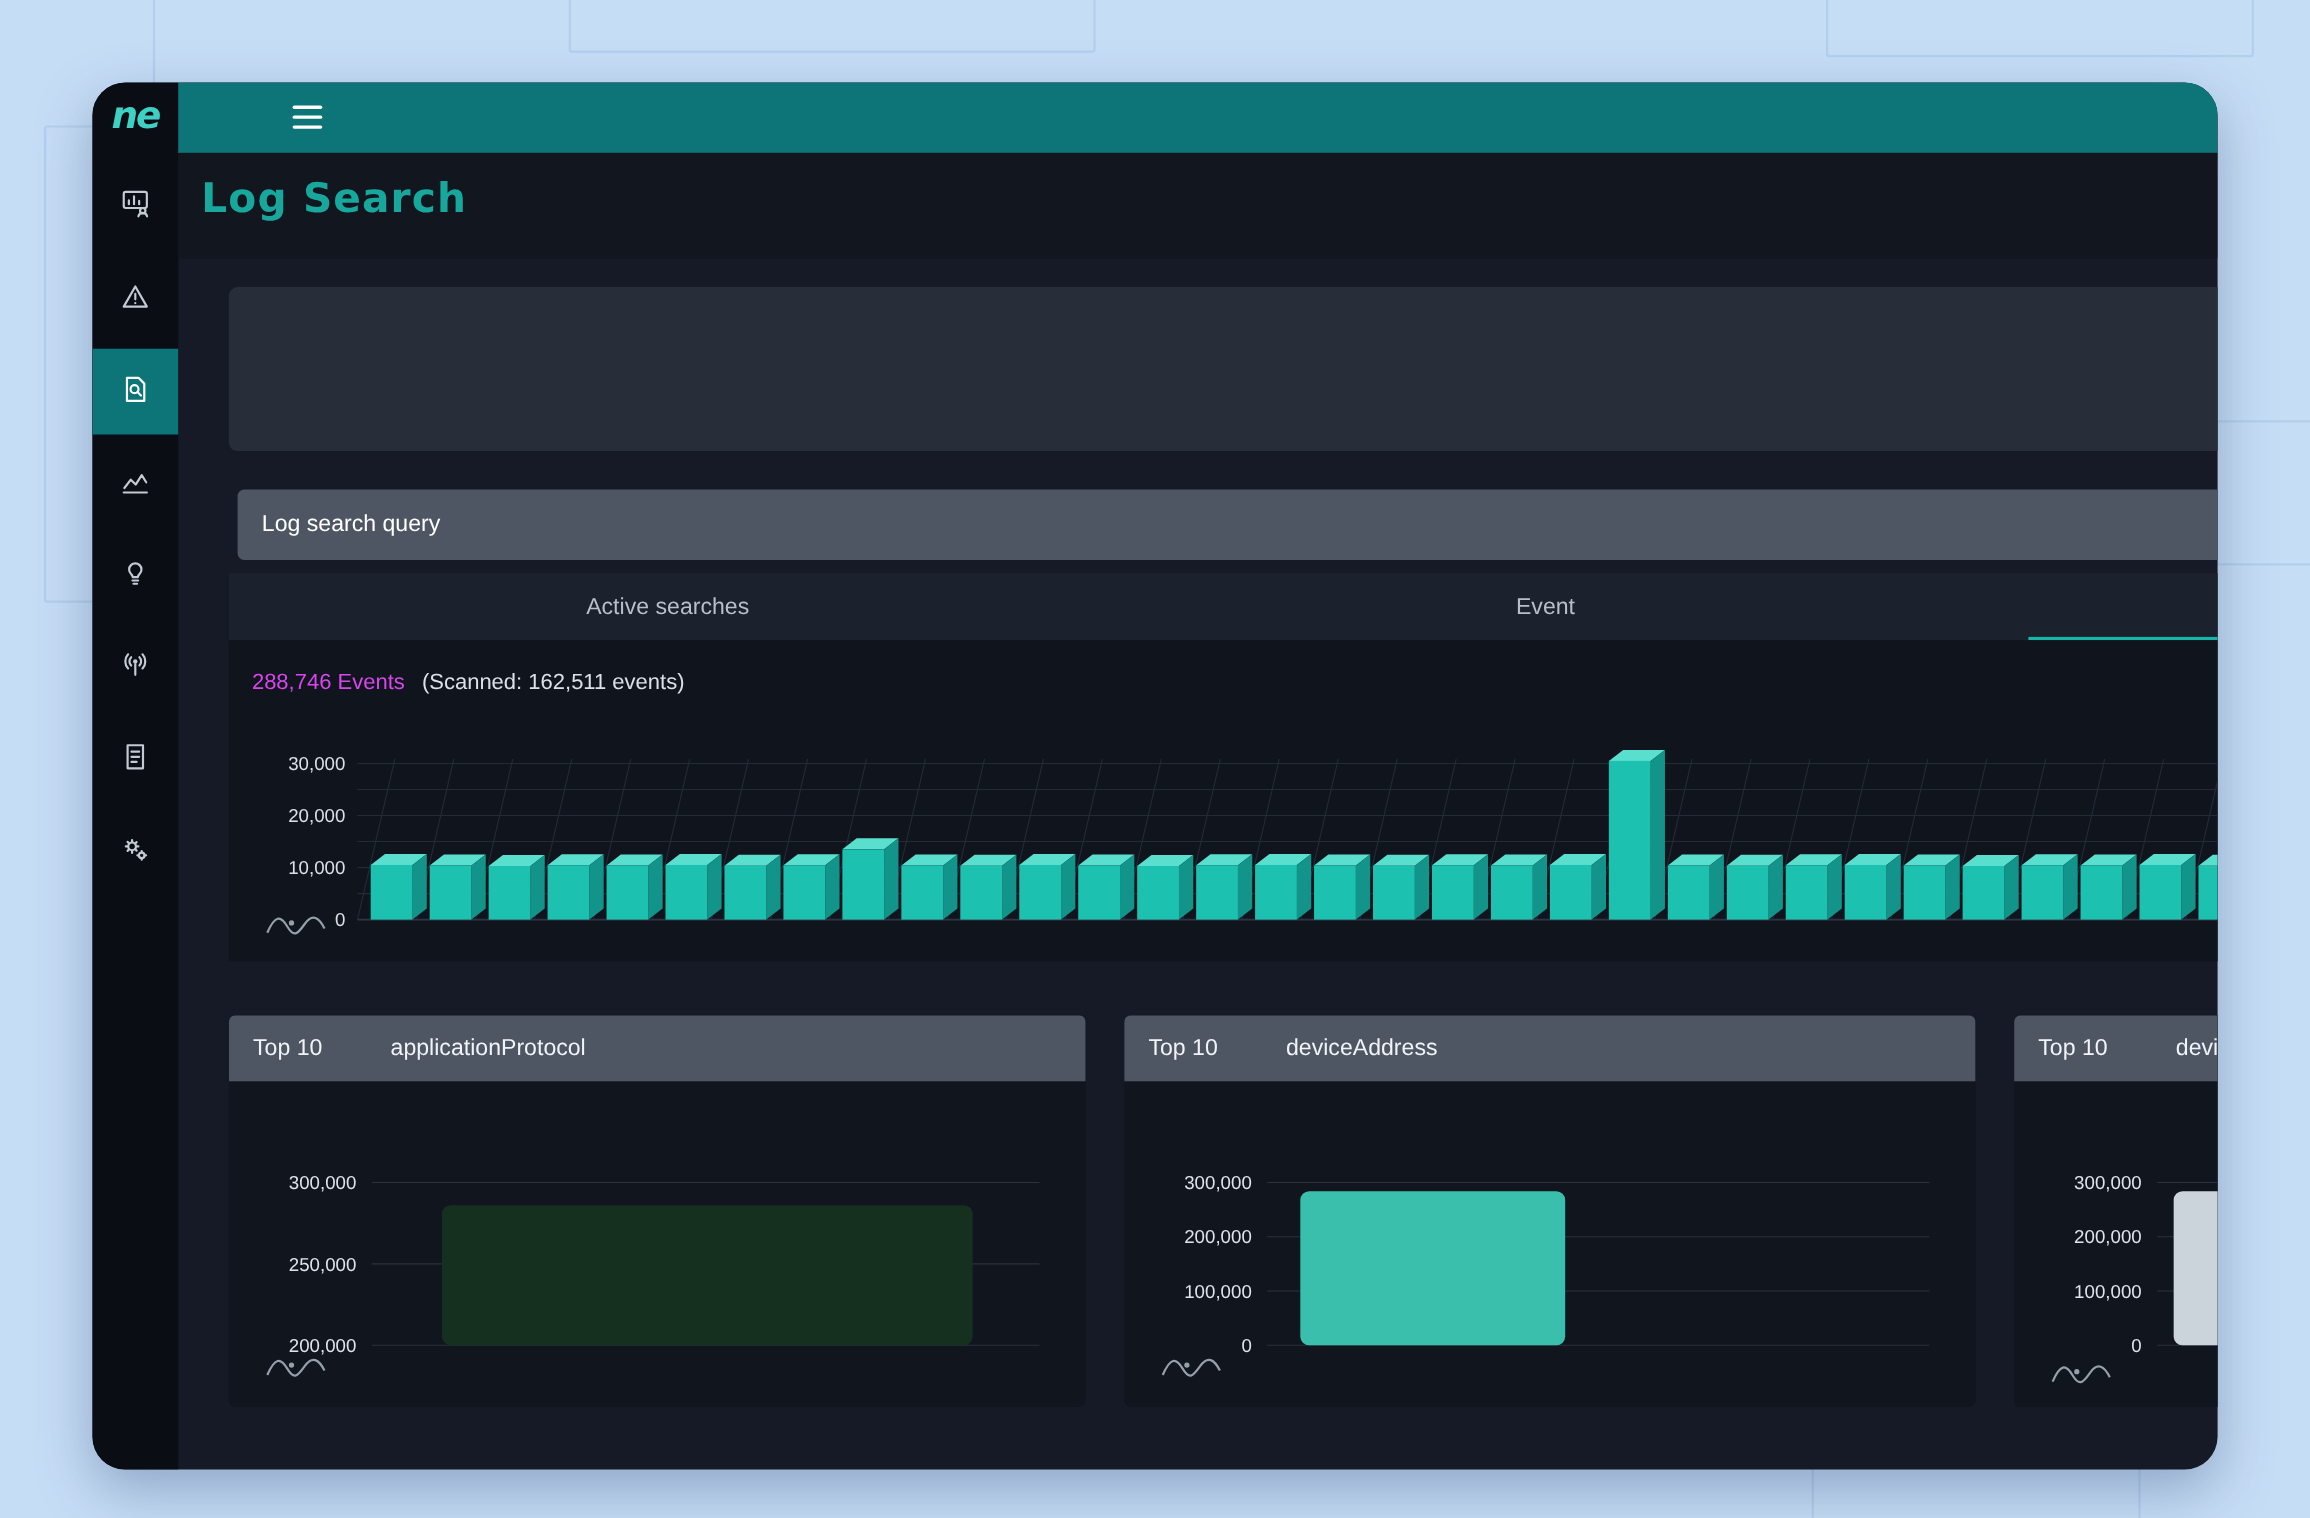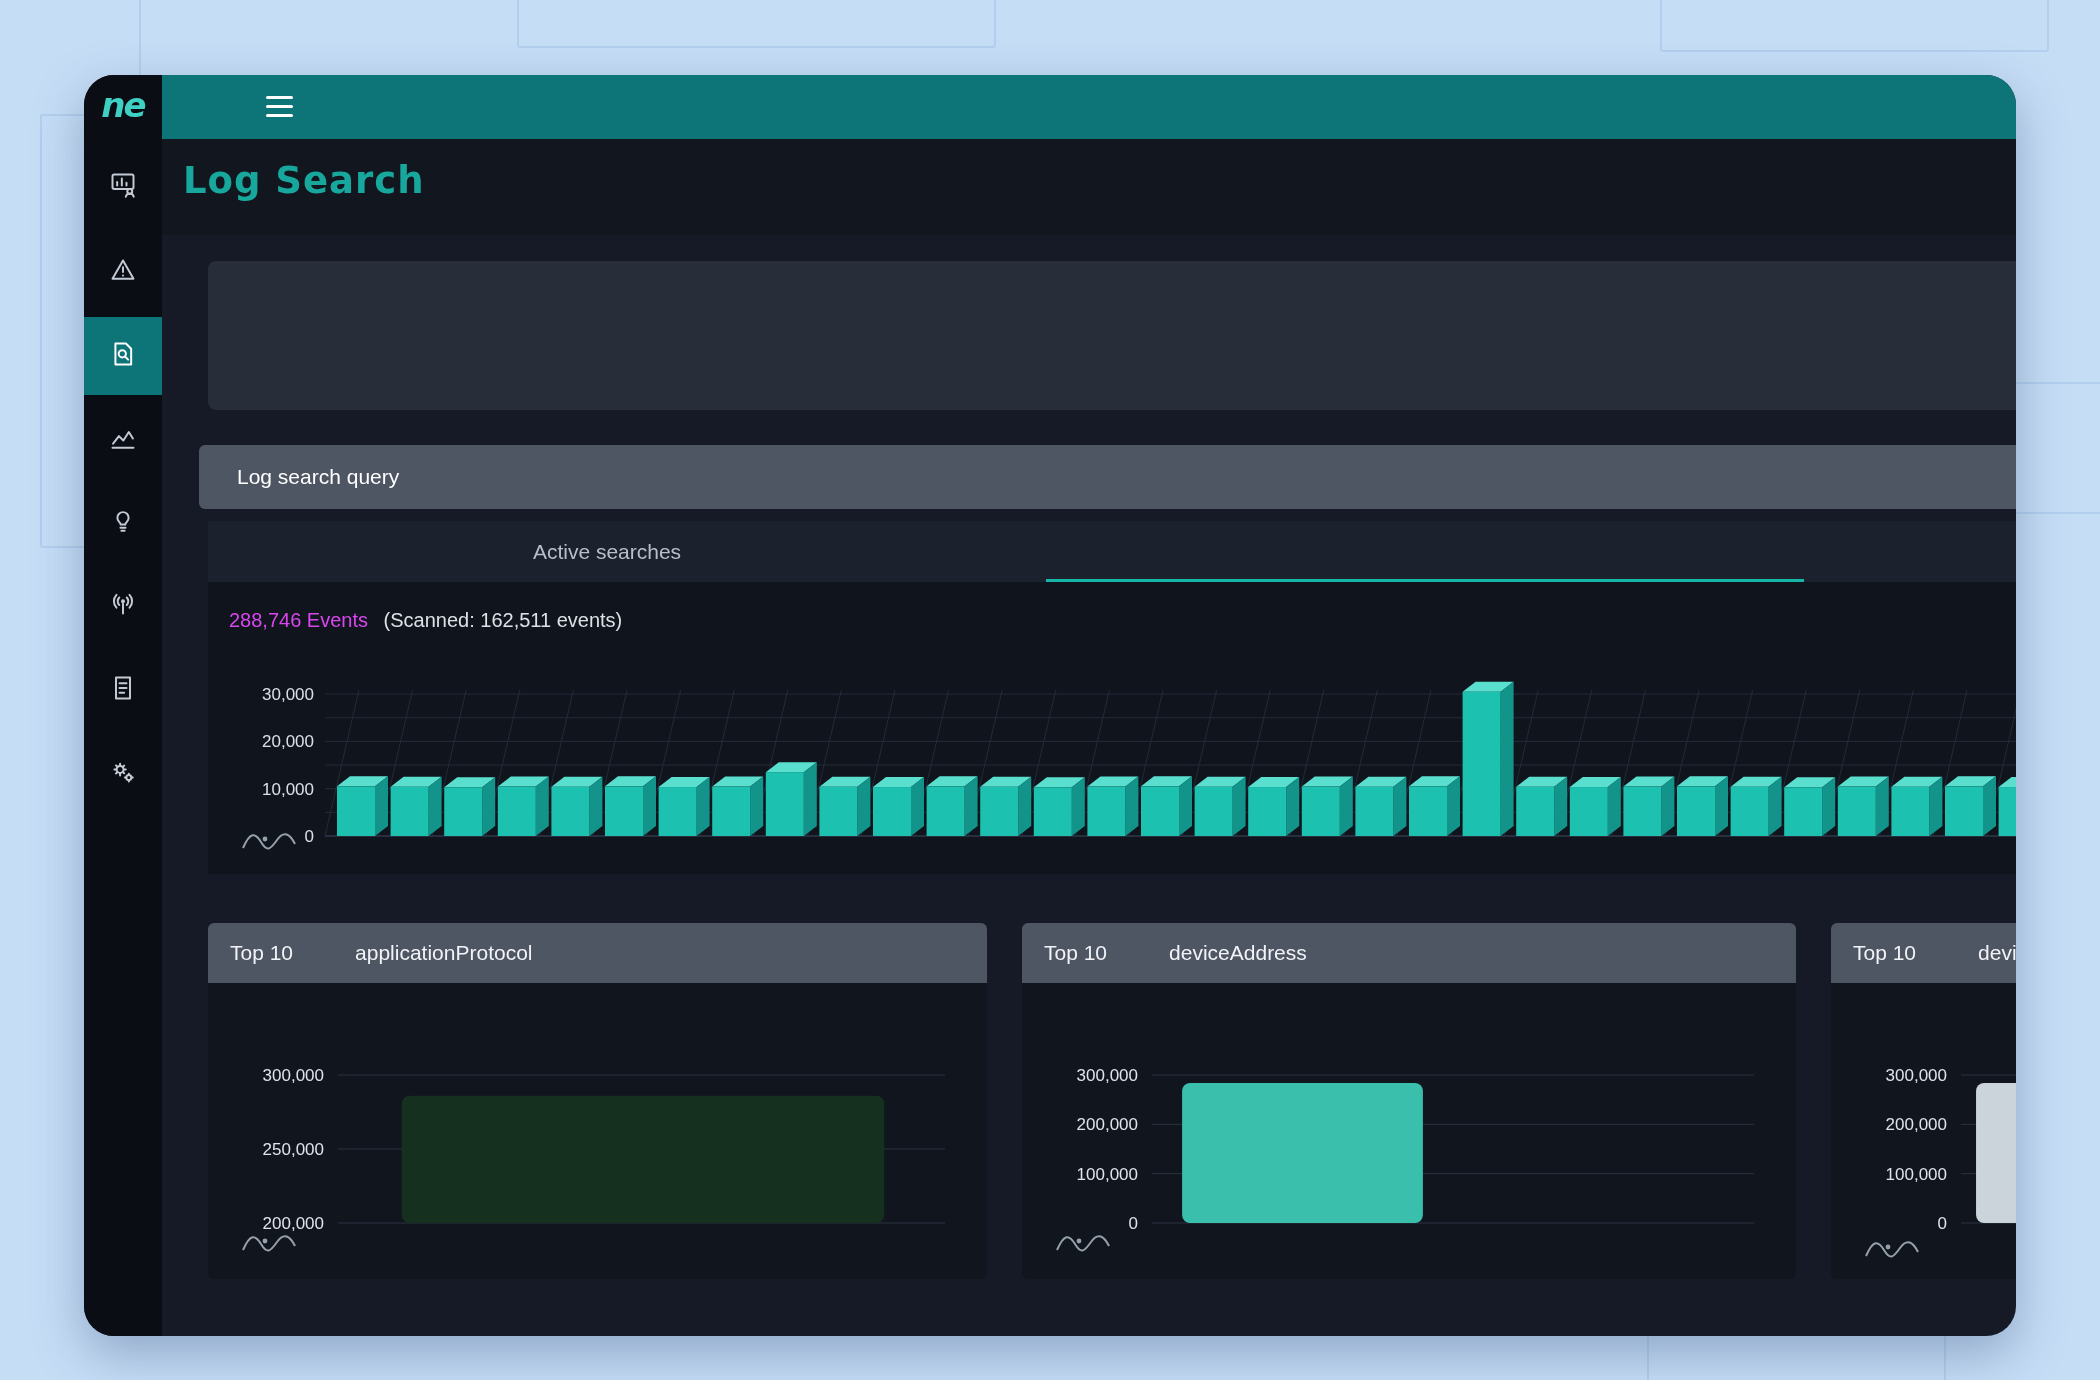--- a/index.html
+++ b/index.html
@@ -32,22 +32,22 @@
   .topbar{position:absolute;left:78px;top:0;width:1854px;height:64px;background:#0d7478;}
   .hamburger{position:absolute;left:104px;top:21px;width:27px;height:21px;cursor:pointer;}
   .hamburger div{height:3px;background:#fff;border-radius:2px;margin-bottom:6px;}
 
   .title-band{position:absolute;left:78px;top:64px;width:1854px;height:96px;background:#11161f;}
   .page-title{position:absolute;left:99px;top:84px;font-size:37px;font-weight:700;color:#17a79c;
     font-family:"DejaVu Sans", sans-serif;letter-spacing:1px;}
 
   
   .search-panel{position:absolute;left:124px;top:186px;width:1830px;height:149px;background:#272d39;border-radius:8px;}
-  .query-bar{position:absolute;left:115px;top:370px;width:1830px;height:64px;background:#4e5563;border-radius:6px;
-    display:flex;align-items:center;padding-left:38px;box-sizing:border-box;color:#fff;font-size:21px;}
+  .query-bar{position:absolute;left:132px;top:370px;width:1830px;height:64px;background:#4e5563;border-radius:6px;
+    display:flex;align-items:center;padding-left:22px;box-sizing:border-box;color:#fff;font-size:21px;}
   .tab-row{position:absolute;left:124px;top:446px;width:1830px;height:61px;background:#1b212d;display:flex;}
   .tab{width:798px;height:61px;display:flex;align-items:center;justify-content:center;
     color:#b8bfc8;font-size:21px;position:relative;cursor:pointer;flex:none;}
   .tab .underline{position:absolute;left:40px;right:0;bottom:0;height:3px;background:#16b5a8;}
   .content-panel{position:absolute;left:124px;top:507px;width:1830px;height:292px;background:#10151d;}
 
   .events-line{position:absolute;left:145px;top:534px;font-size:20px;color:#dde1e6;}
   .events-line b{color:#d946ef;font-weight:400;margin-right:10px;}
 
   .main-chart{position:absolute;left:146px;top:591px;width:1800px;height:205px;}
@@ -165,20 +165,23 @@
 
   <div class="search-panel"></div>
 
   <div class="query-bar">
     <span>Log search query</span>
   </div>
 
   <div class="tab-row">
     <div class="tab">
         <span>Active searches</span>
+      </div>
+    <div class="tab">
+        <span>Event</span>
       </div>
     <div class="tab">
         <span></span>
         <div class="underline"></div>
       </div>
   </div>
 
   <div class="content-panel"></div>
 
   <div class="events-line">

